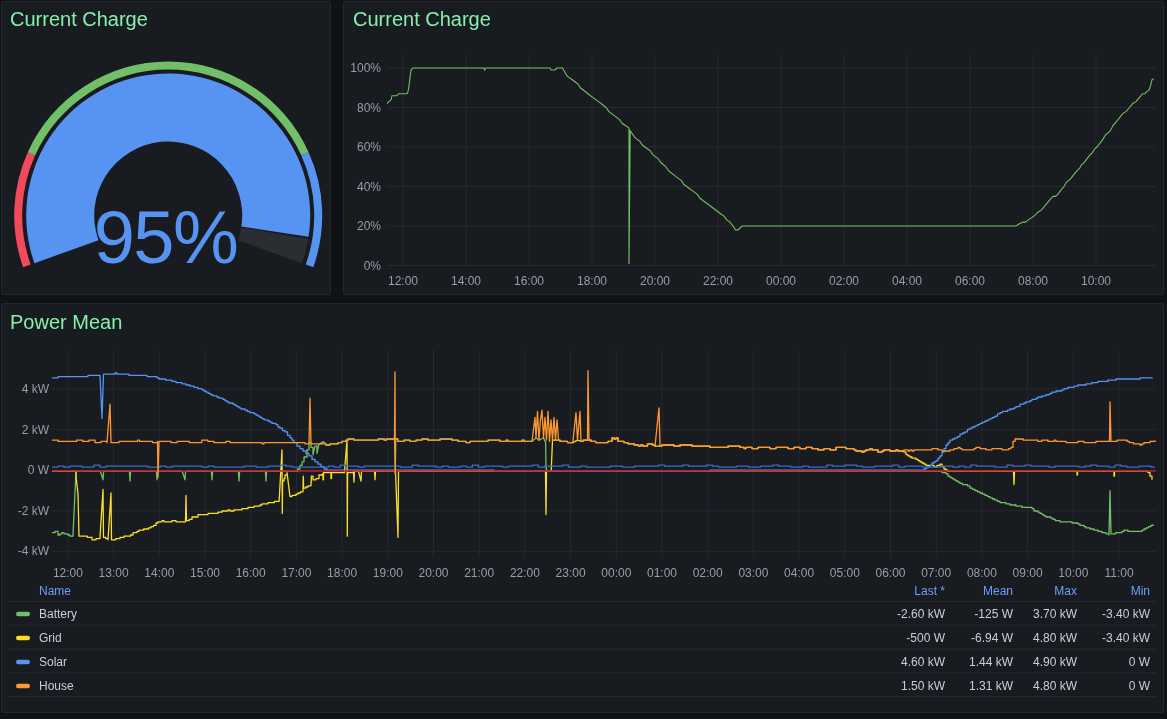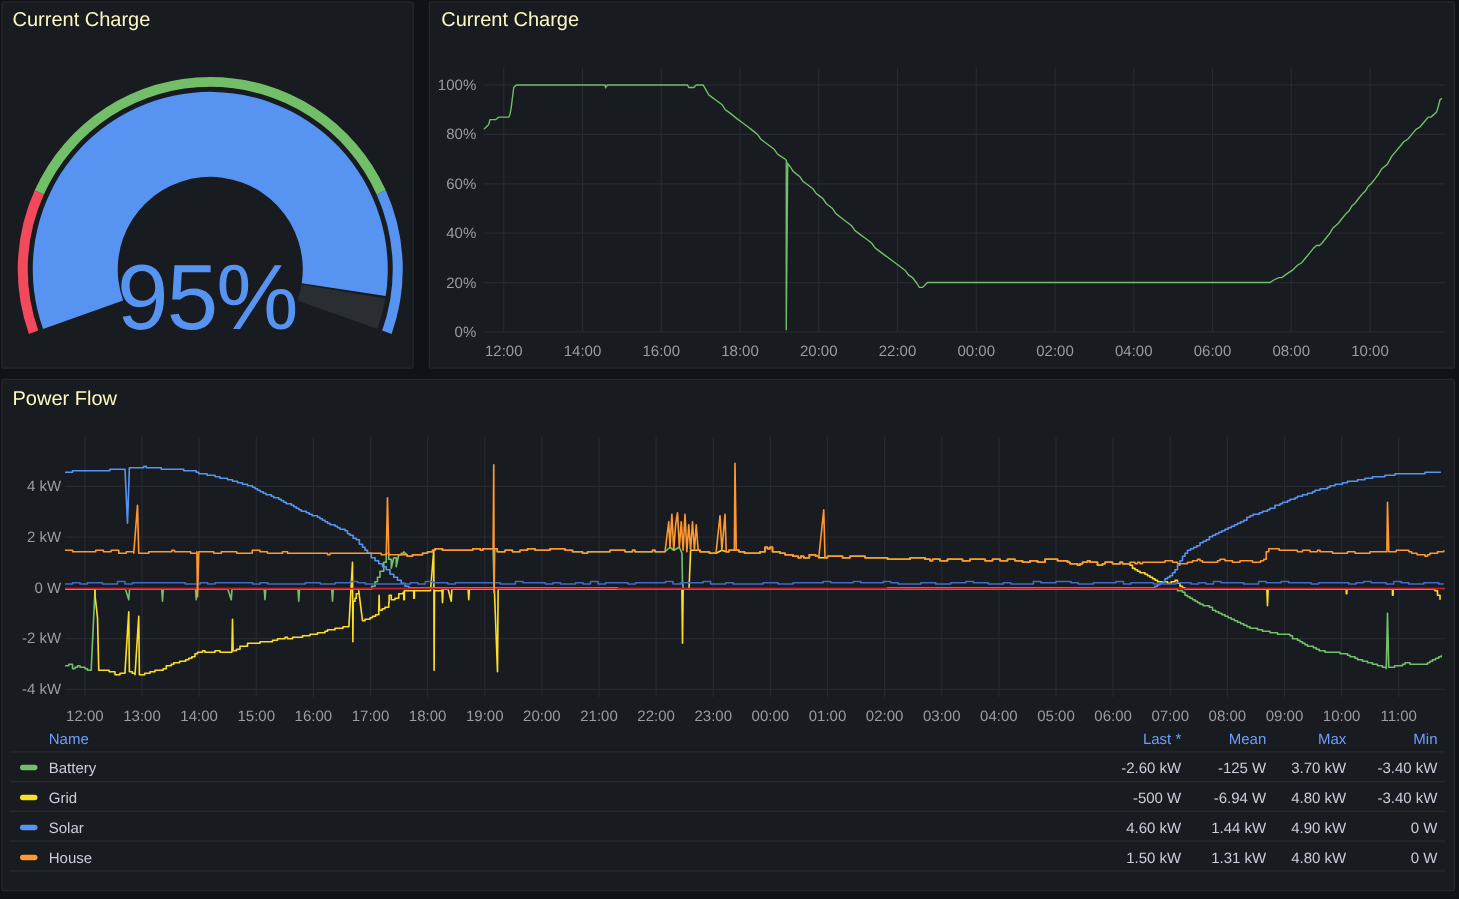--- a/index.html
+++ b/index.html
@@ -1,24 +1,24 @@
 <!DOCTYPE html>
 <html><head><meta charset="utf-8"><style>
 html,body{margin:0;padding:0;background:#111217;width:1167px;height:719px;overflow:hidden}
 *{box-sizing:border-box}
 .panel{position:absolute;background:#181b1f;border:1px solid #25272c;border-radius:2px}
-.ptitle{position:absolute;font-family:"Liberation Sans",sans-serif;font-size:16px;font-weight:500;color:#fef9c3}
+.ptitle{position:absolute;font-family:"Liberation Sans",sans-serif;font-size:20px;font-weight:500;color:#86efac}
 </style></head>
 <body>
 <div class="panel" style="left:1px;top:1px;width:330px;height:294px"></div>
 <div class="panel" style="left:343px;top:1px;width:821px;height:294px"></div>
 <div class="panel" style="left:1px;top:303px;width:1163px;height:410px"></div>
 <div class="ptitle" style="left:10px;top:8px">Current Charge</div>
 <div class="ptitle" style="left:353px;top:8px">Current Charge</div>
-<div class="ptitle" style="left:10px;top:311px">Power Flow</div>
+<div class="ptitle" style="left:10px;top:311px">Power Mean</div>
 <svg width="1167" height="719" style="position:absolute;left:0;top:0" font-family="Liberation Sans, sans-serif">
     <line x1="387" y1="68" x2="1156" y2="68" stroke="#262930"></line>
     <text x="381" y="72" font-size="12" fill="#9a9da6" text-anchor="end">100%</text>
     <line x1="387" y1="107.5" x2="1156" y2="107.5" stroke="#262930"></line>
     <text x="381" y="111.5" font-size="12" fill="#9a9da6" text-anchor="end">80%</text>
     <line x1="387" y1="147" x2="1156" y2="147" stroke="#262930"></line>
     <text x="381" y="151" font-size="12" fill="#9a9da6" text-anchor="end">60%</text>
     <line x1="387" y1="186.5" x2="1156" y2="186.5" stroke="#262930"></line>
     <text x="381" y="190.5" font-size="12" fill="#9a9da6" text-anchor="end">40%</text>
     <line x1="387" y1="226" x2="1156" y2="226" stroke="#262930"></line>

